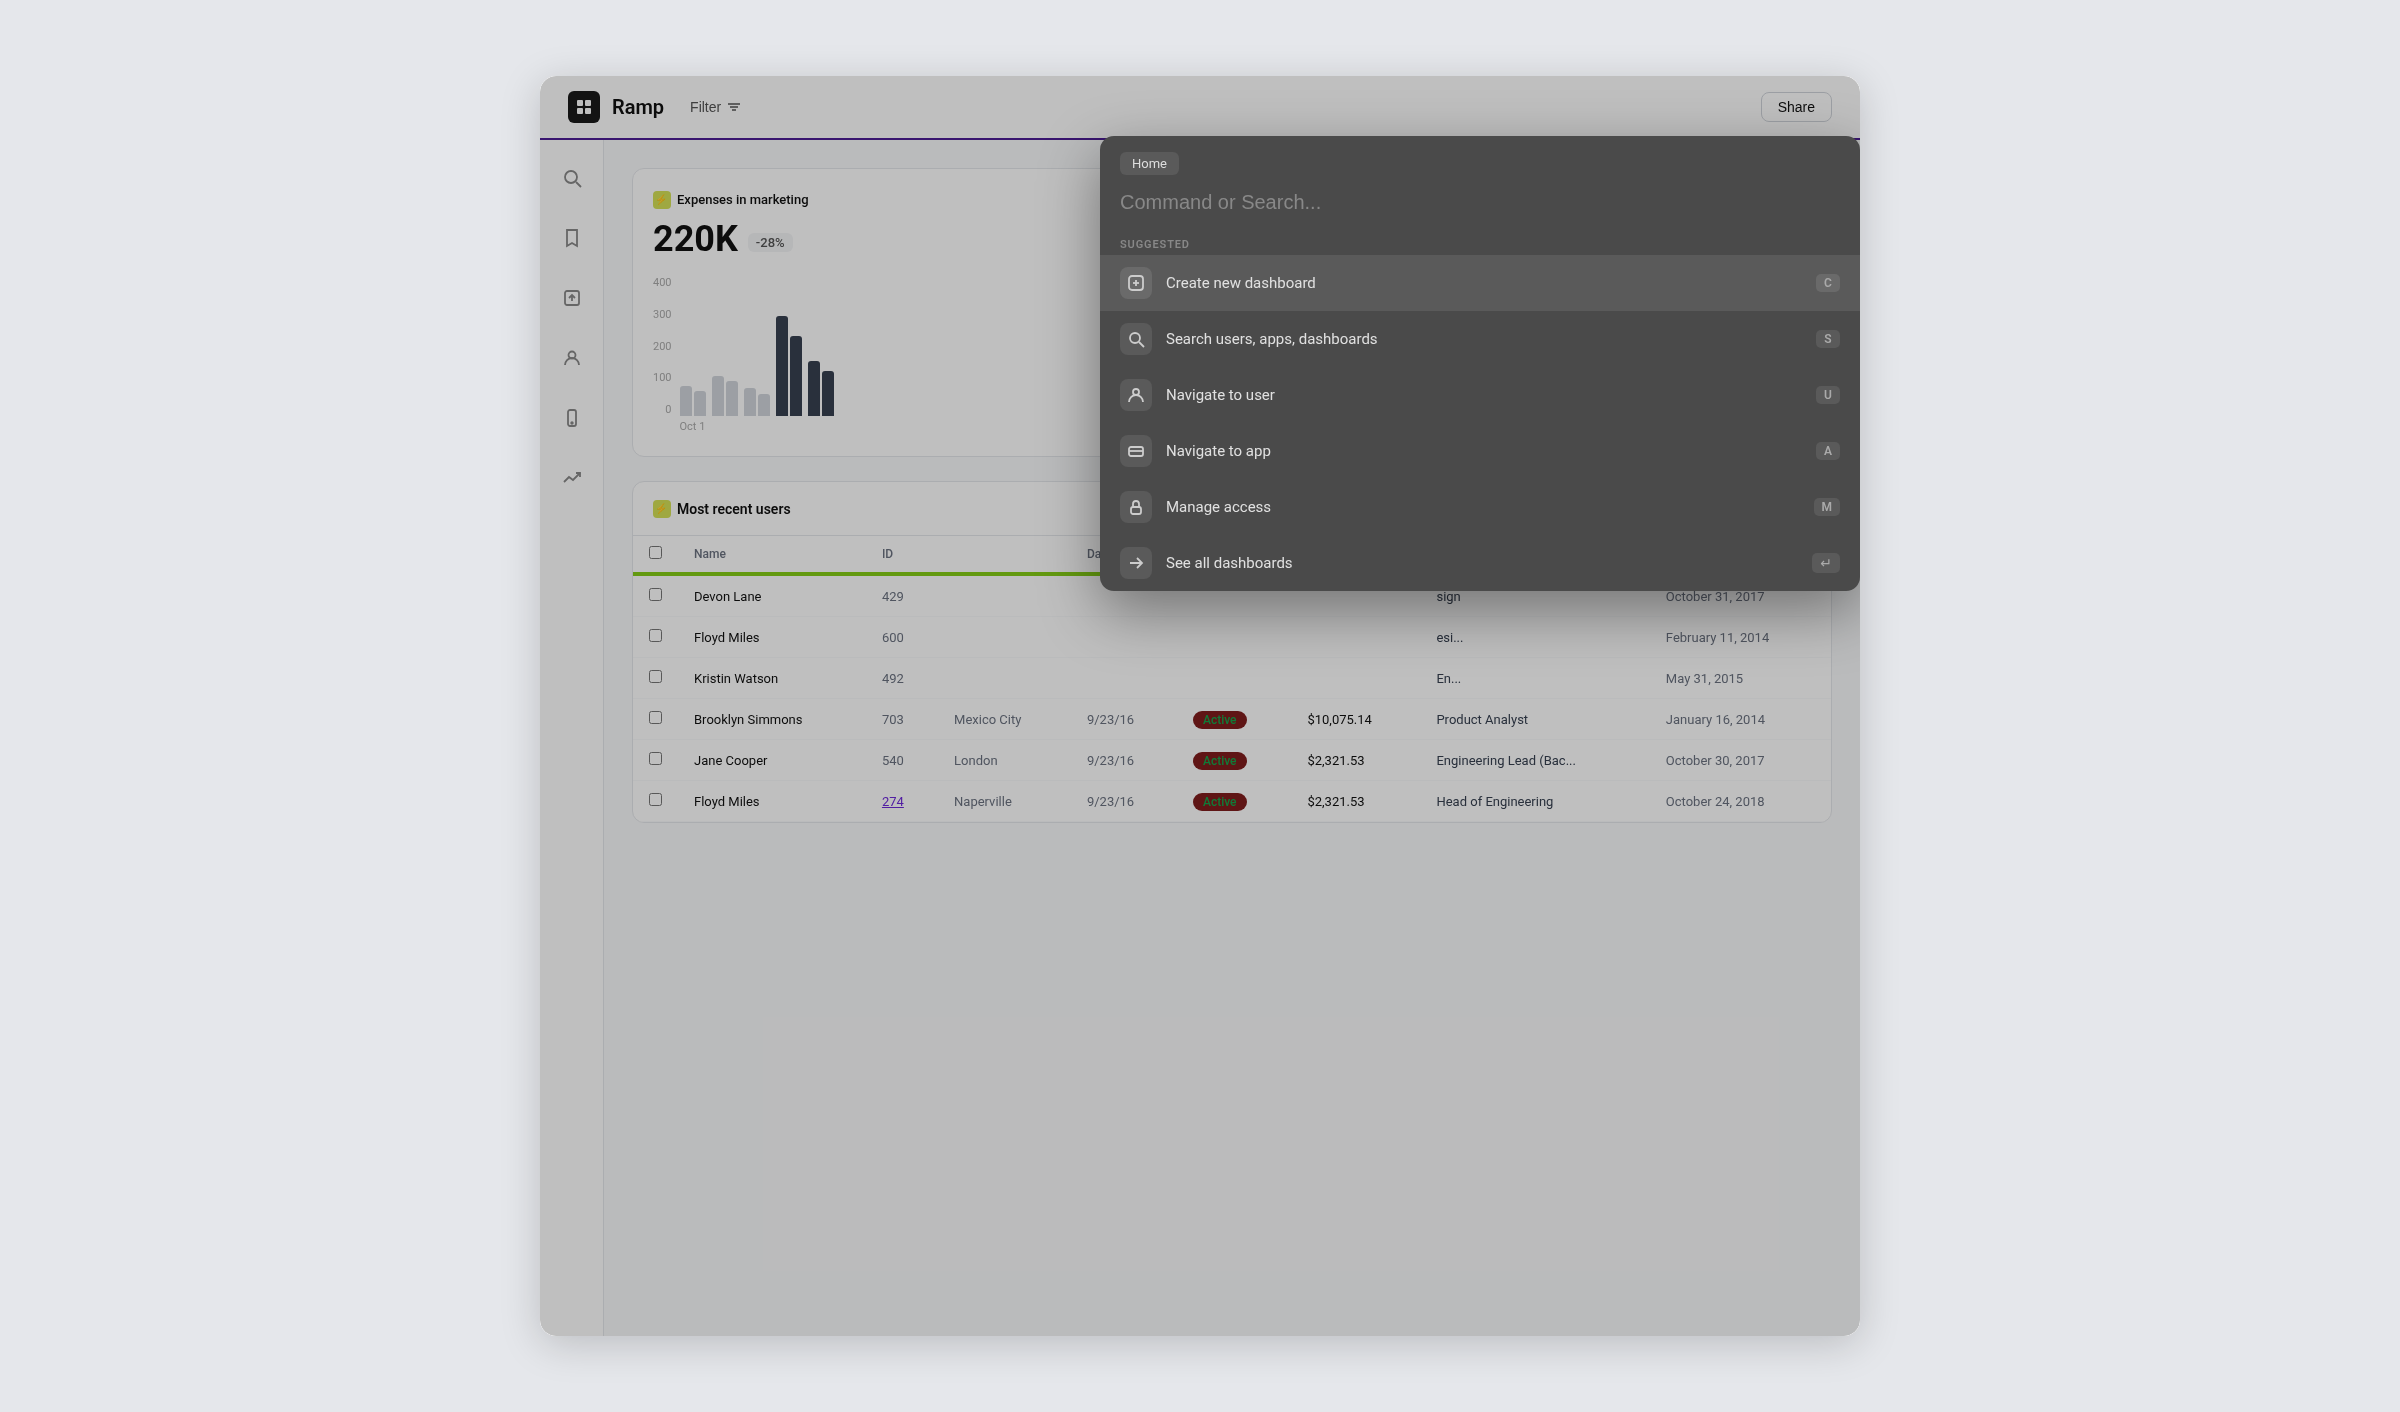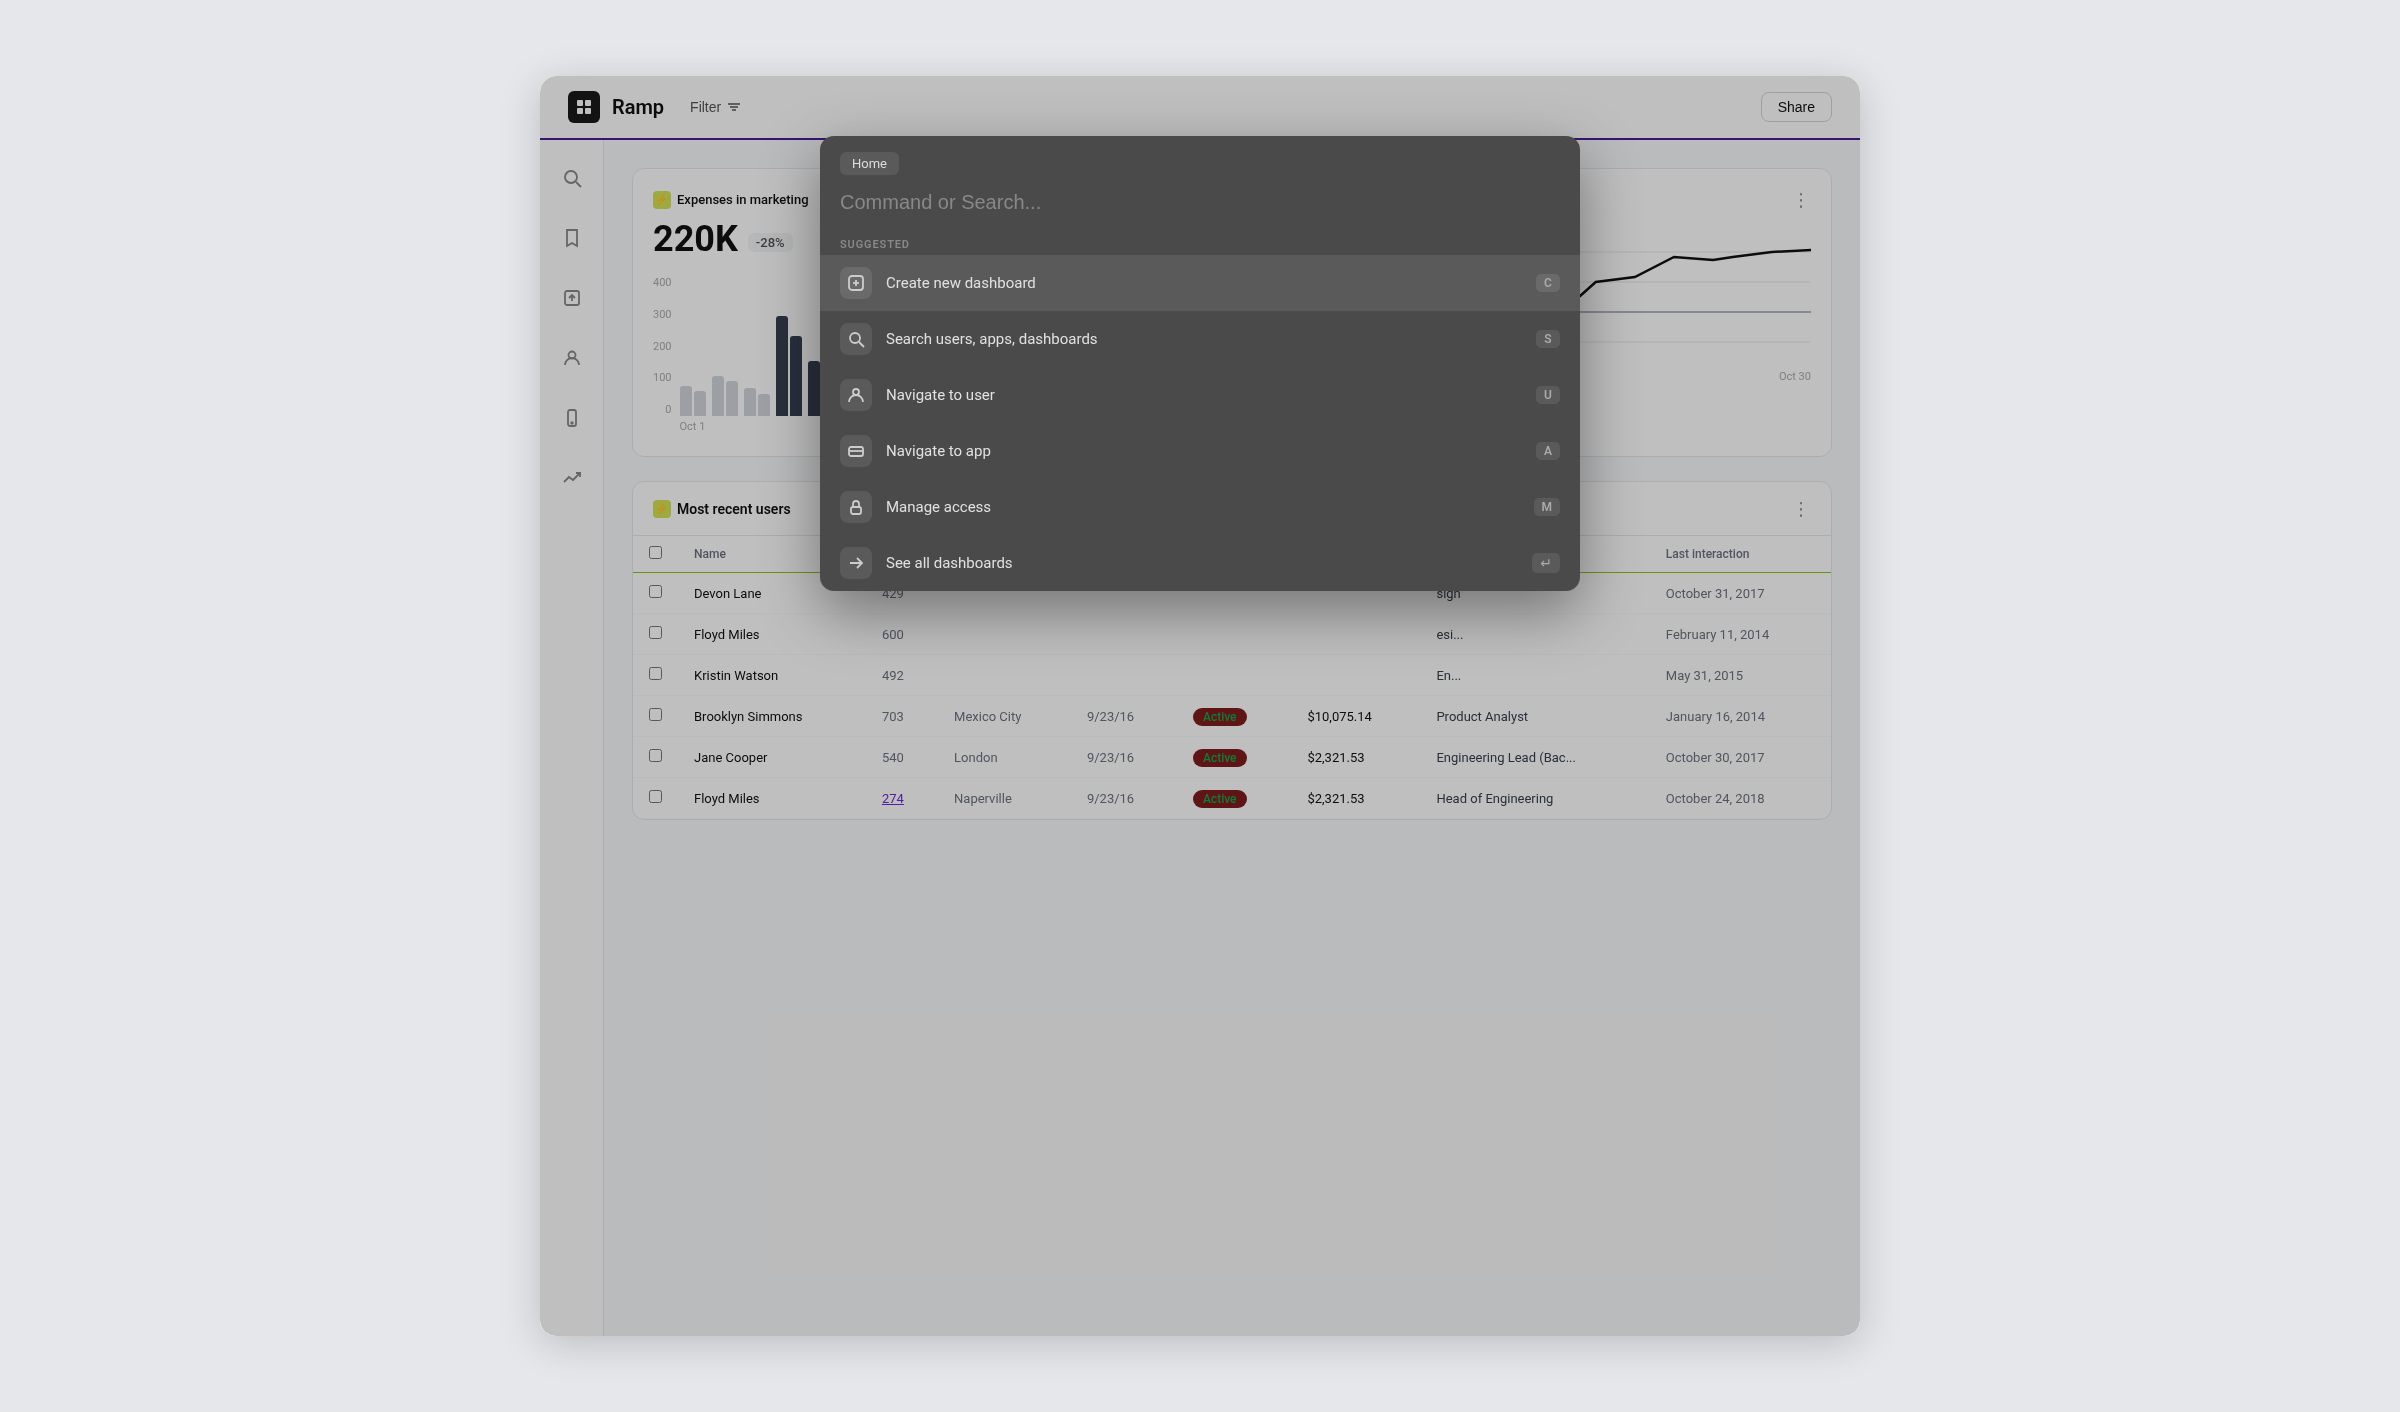--- a/index.html
+++ b/index.html
@@ -245,21 +245,21 @@
     table {
       width: 100%;
       border-collapse: collapse;
       font-size: 13px;
     }
     thead th {
       text-align: left;
       padding: 10px 16px;
       color: #6b7280;
       font-weight: 500;
-      border-bottom: 1px solid #84cc16;
+      border-bottom: 4px solid #84cc16;
       font-size: 12px;
     }
     tbody tr {
       border-bottom: 1px solid #f9fafb;
     }
     tbody td {
       padding: 12px 16px;
       color: #111;
       font-size: 13px;
     }
@@ -278,21 +278,21 @@
       accent-color: #111;
     }
 
     
     .overlay {
       position: absolute;
       inset: 0;
       background: rgba(0,0,0,0.25);
       display: flex;
       align-items: flex-start;
-      justify-content: center;
+      justify-content: flex-end;
       padding-top: 60px;
       z-index: 100;
       border-radius: 16px;
     }
     .command-palette {
       background: #4a4a4a;
       border-radius: 14px;
       width: 760px;
       overflow: hidden;
       box-shadow: 0 20px 60px rgba(0,0,0,0.4);

